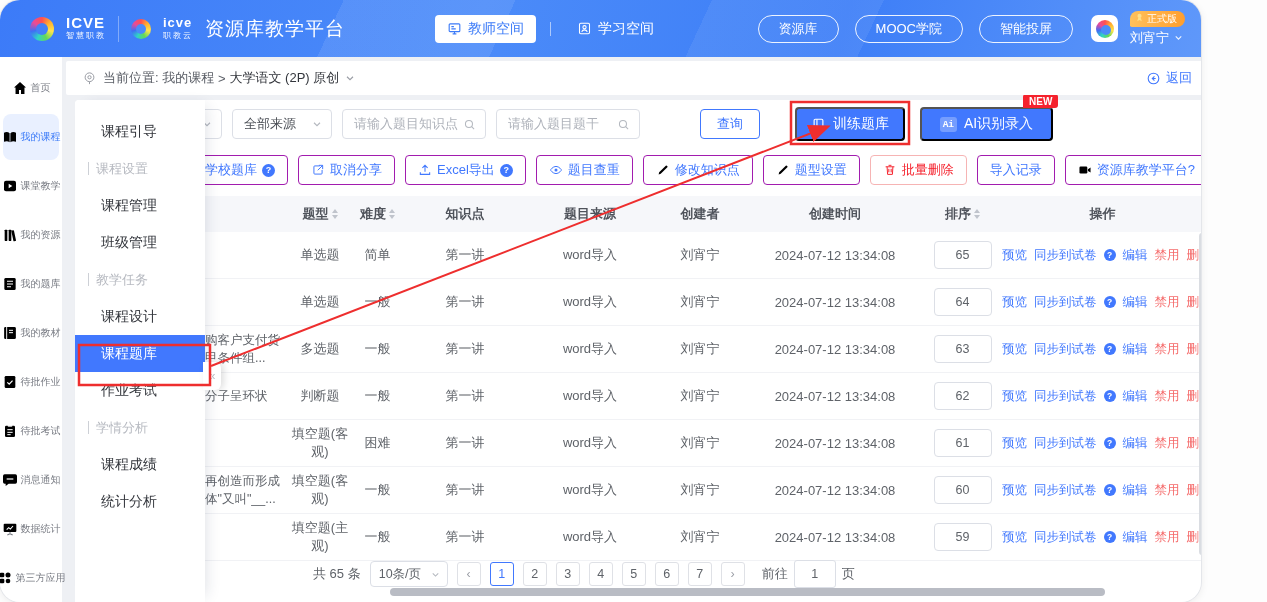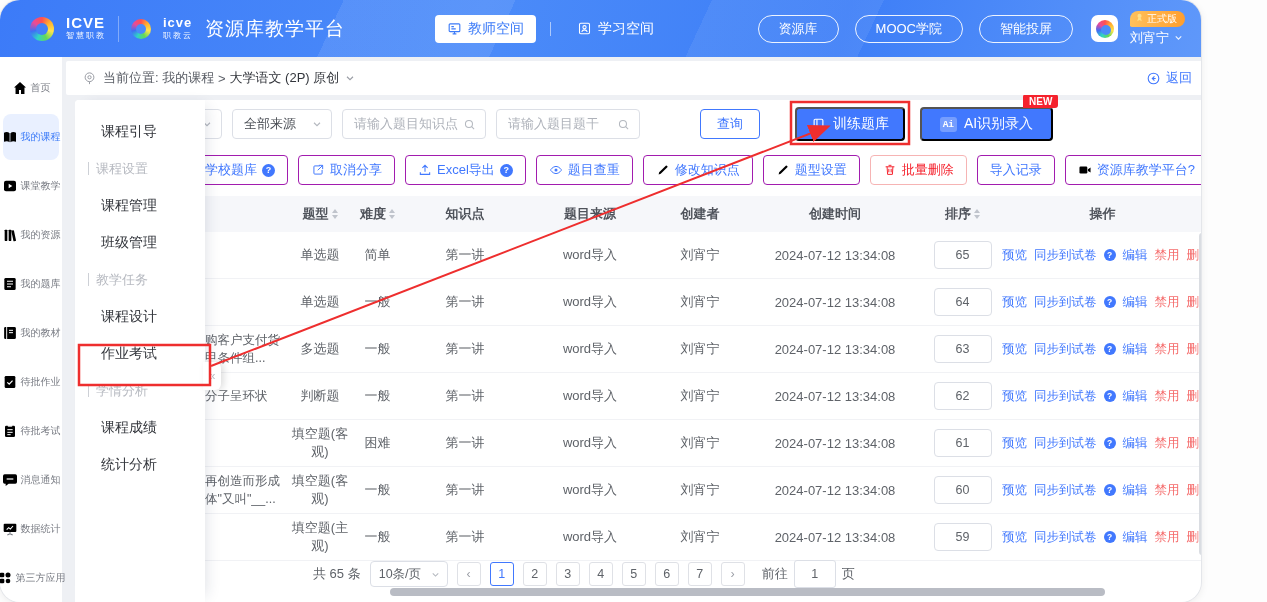--- a/index.html
+++ b/index.html
@@ -663,20 +663,21 @@
   <div class="vscroll"></div>
   <div class="hscroll"></div>
 
   <aside class="coursemenu" id="coursemenu">
       <div class="cm-item">课程引导</div>
       <div class="cm-section">课程设置</div>
       <div class="cm-item">课程管理</div>
       <div class="cm-item">班级管理</div>
       <div class="cm-section">教学任务</div>
       <div class="cm-item">课程设计</div>
+      <div class="cm-item active">课程题库</div>
       <div class="cm-item">作业考试</div>
       <div class="cm-section">学情分析</div>
       <div class="cm-item">课程成绩</div>
       <div class="cm-item">统计分析</div>
     </aside>
   <div class="collapse-tab">«</div>
 
   <div class="assistant">
     <div class="robot"></div>
     <div class="a-label">职教一问</div>

